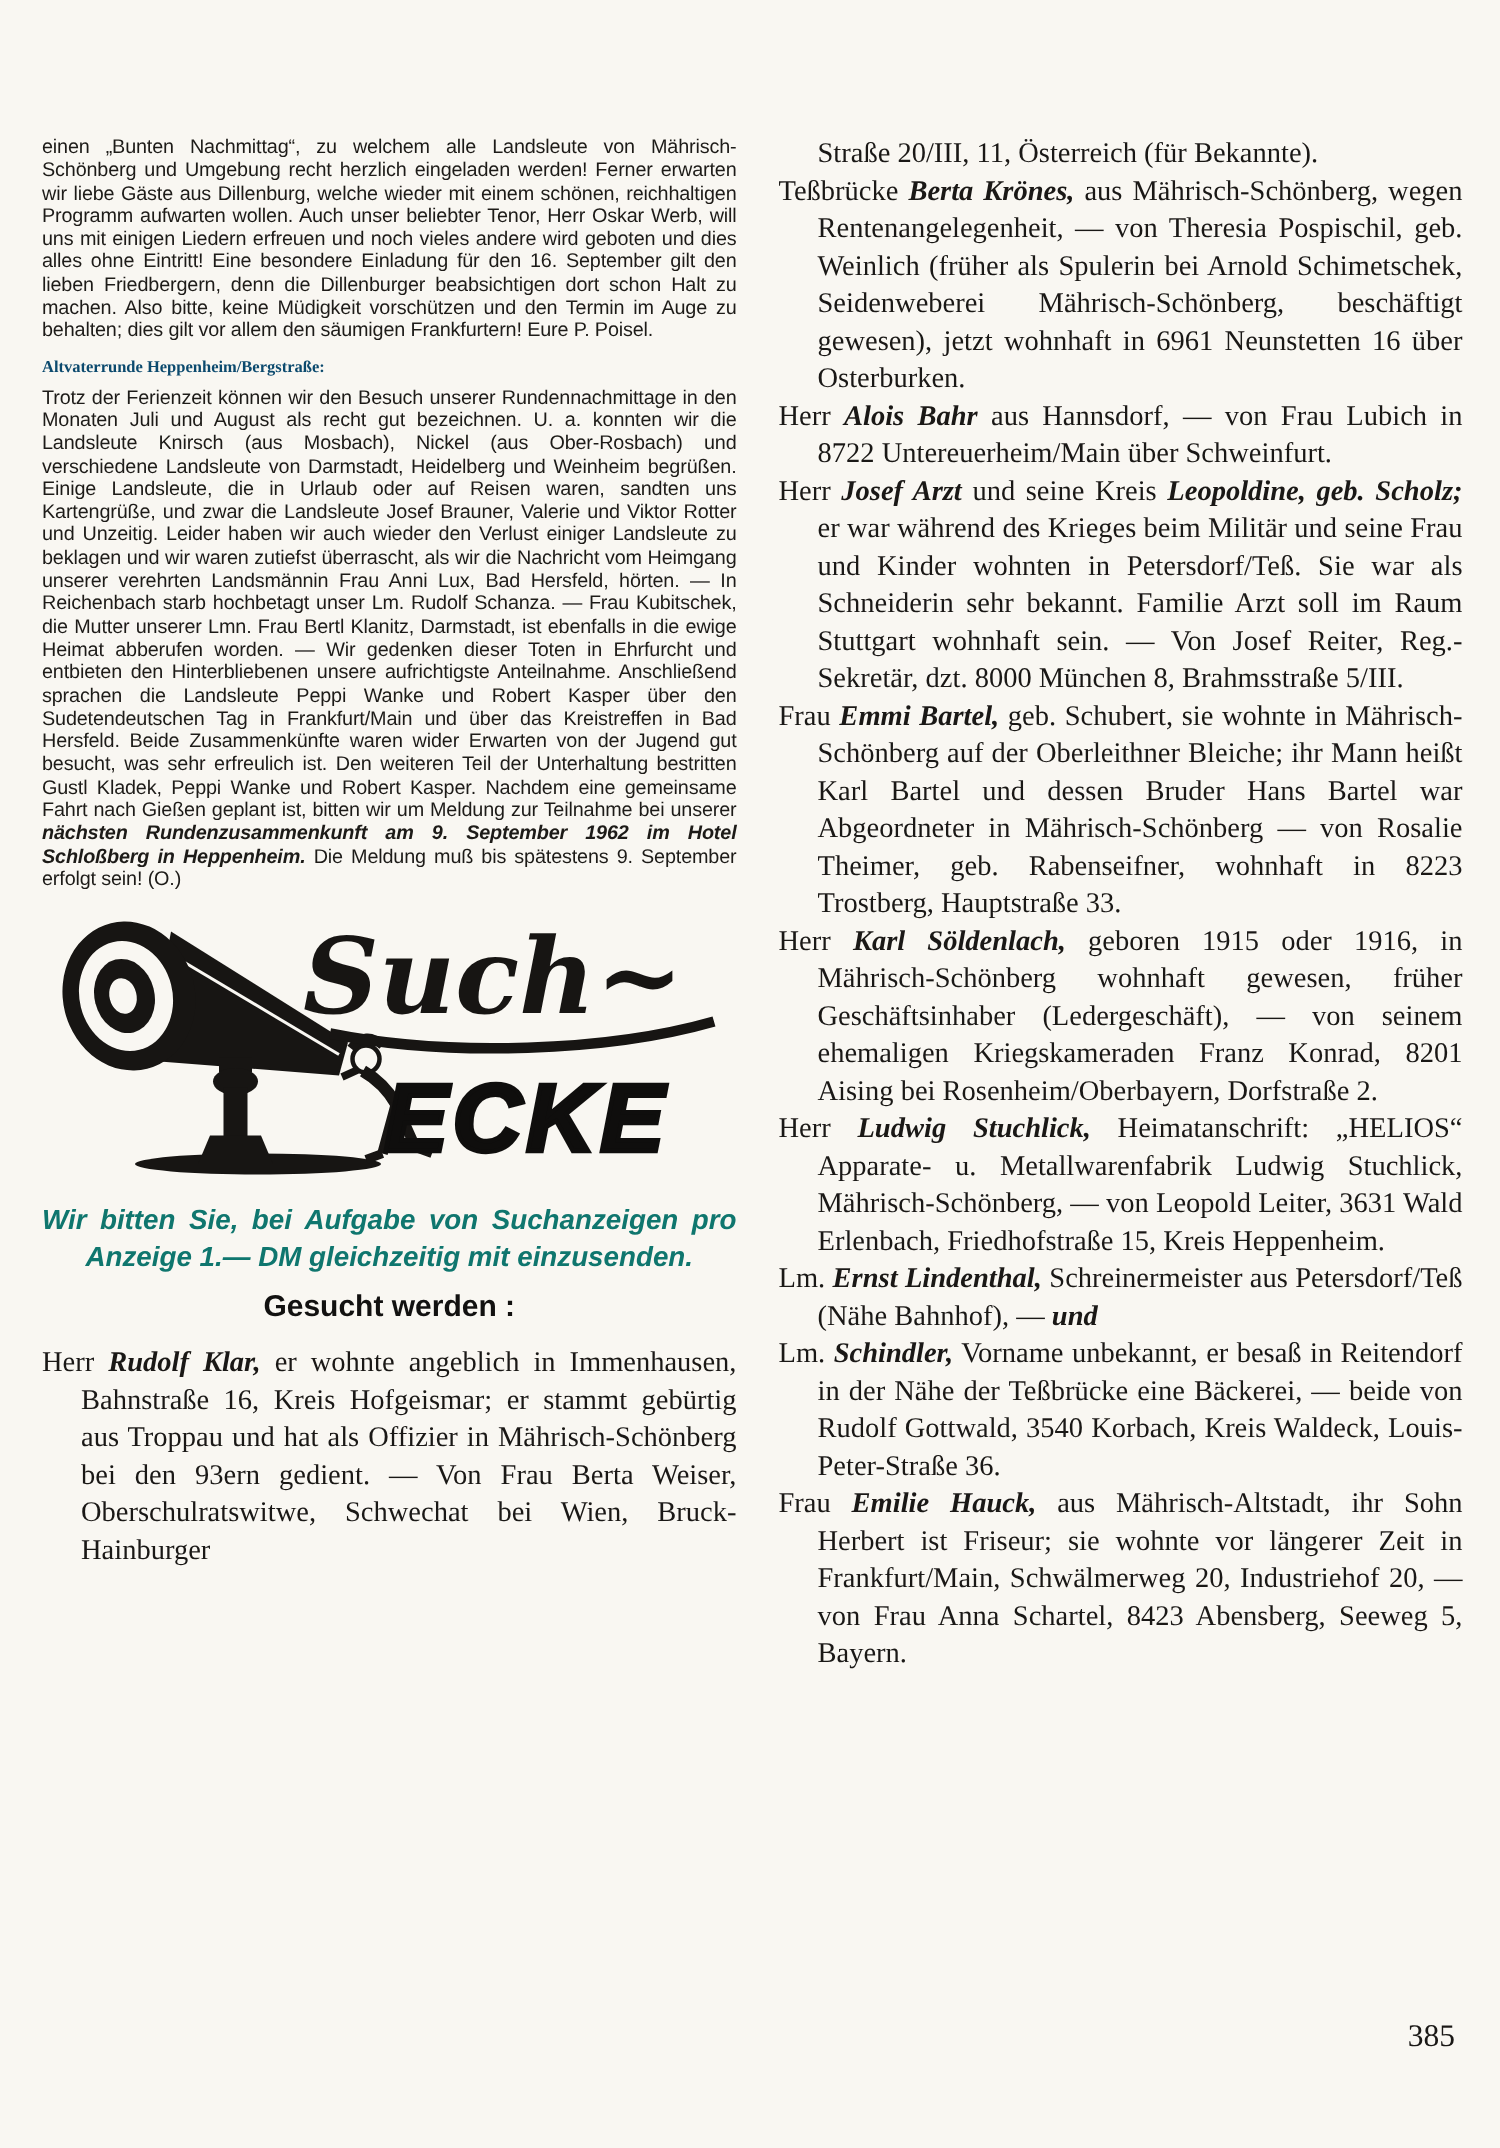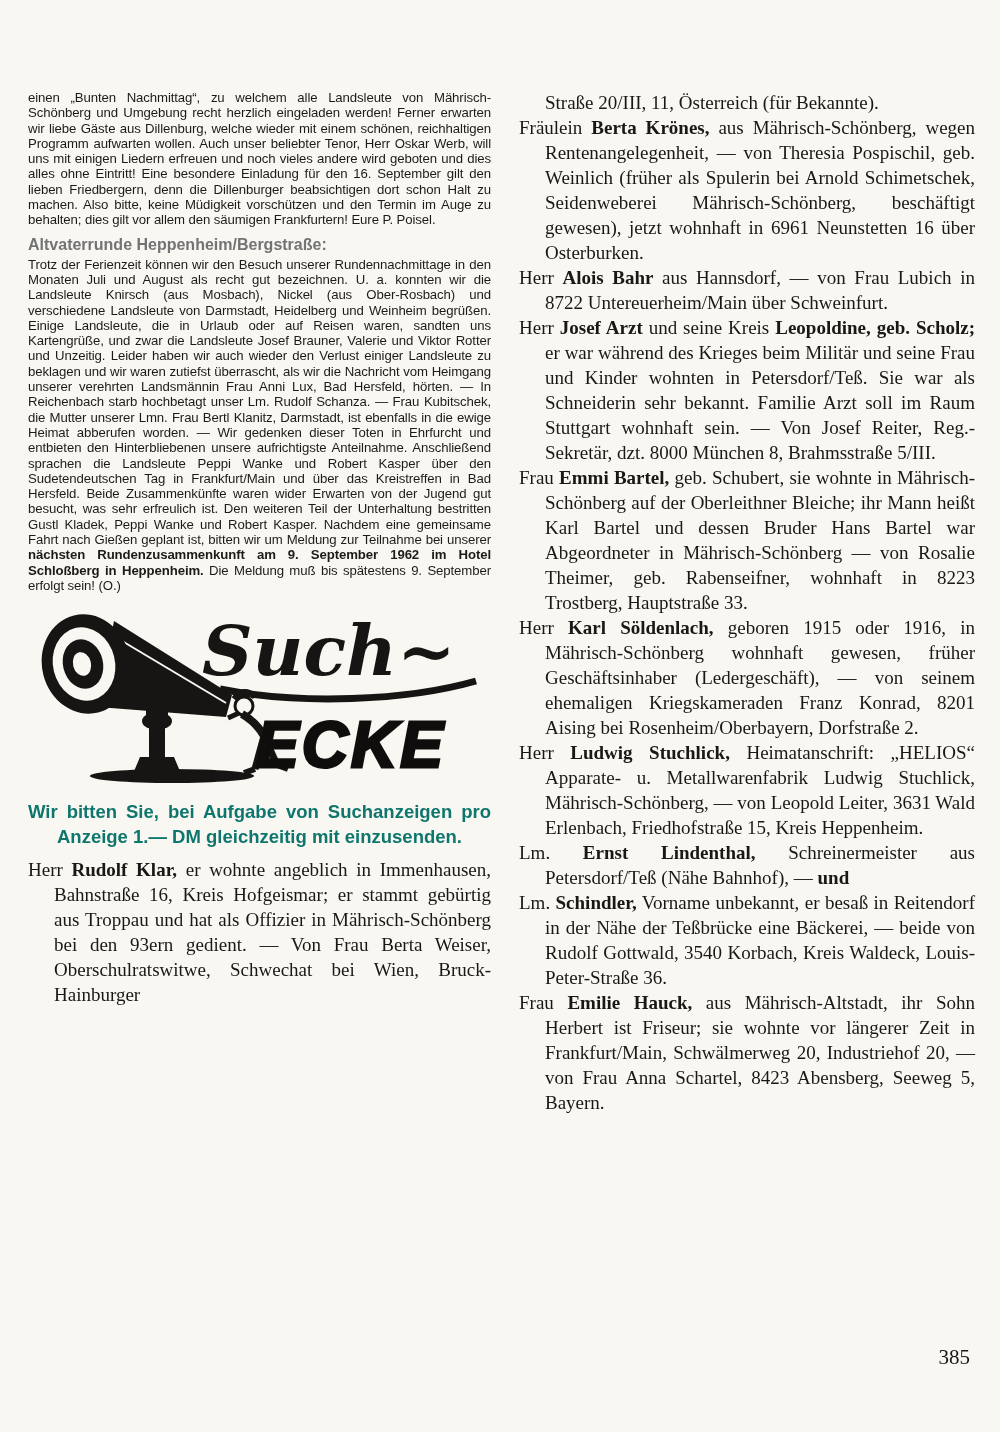--- a/index.html
+++ b/index.html
@@ -13,33 +13,33 @@
   .col-left  { width:464px; }
   .col-right { width:457px; }
 
   
   .small-text {
     font-family:"Liberation Sans", sans-serif;
     font-size:13.2px; line-height:15.3px; letter-spacing:-0.1px;
     text-align:justify; color:#1d1b18; hyphens:auto;
   }
   .small-heading {
-    font-family:Liberation Sans, sans-serif;
-    font-size:16px; line-height:18px; font-weight:700;
-    margin:8px 0 3px 0; color:#737373;
+    font-family:Liberation Serif, serif;
+    font-size:11px; line-height:18px; font-weight:700;
+    margin:8px 0 3px 0; color:#0c4a6e;
   }
 
   
   .entry, .cont {
     font-family:"Liberation Serif", serif;
     font-size:19px; line-height:25px; text-align:justify; hyphens:auto;
   }
   .entry { padding-left:26px; text-indent:-26px; }
   .cont  { padding-left:26px; text-indent:0; }
-  b { font-weight:700; }
+  b { font-weight:700;font-style:italic; }
 
   .figure-wrap { margin:16px 0 10px 6px; }
 
   .notice {
     font-family:"Liberation Sans", sans-serif; font-weight:700;
     font-size:18.5px; line-height:25px;
     text-align:justify; text-align-last:center;
     margin:10px 0 8px 0; color:#0f766e;
   }
   .gesucht-heading {
@@ -99,27 +99,28 @@
           </g>
 
           <text x="168" y="66" font-family="DejaVu Serif, serif" font-style="italic" font-weight="bold" font-size="70" fill="#171513">Such~</text>
           <path d="M186,80 C266,96 372,92 442,72" stroke="#171513" stroke-width="7" fill="none"></path>
           <text x="222" y="158" font-family="Liberation Sans, sans-serif" font-style="italic" font-weight="bold" font-size="64" letter-spacing="3" fill="#0f0e0d" stroke="#0f0e0d" stroke-width="3">ECKE</text>
         </svg>
       </figure>
 
       <p class="notice"><b>Wir bitten Sie, bei Aufgabe von Suchanzeigen pro Anzeige 1.— DM gleichzeitig mit einzusenden.</b></p>
 
+      <h2 class="gesucht-heading">Gesucht werden :</h2>
 
       <p class="entry"><span>Herr </span><b>Rudolf Klar,</b><span> er wohnte angeblich in Immenhausen, Bahnstraße 16, Kreis Hofgeismar; er stammt gebürtig aus Troppau und hat als Offizier in Mährisch-Schönberg bei den 93ern gedient. — Von Frau Berta Weiser, Oberschulratswitwe, Schwechat bei Wien, Bruck-Hainburger</span></p>
     </div>
 
     <div class="col col-right">
       <p class="cont"><span>Straße 20/III, 11, Österreich (für Bekannte).</span></p>
-      <p class="entry"><span>Fräulein </span><b>Berta Krönes,</b><span> aus Mährisch-Schönberg, wegen Rentenangelegenheit, — von Theresia Pospischil, geb. Weinlich (früher als Spulerin bei Arnold Schimetschek, Seidenweberei Mährisch-Schönberg, beschäftigt gewesen), jetzt wohnhaft in 6961 Neunstetten 16 über Osterburken.</span></p>
+      <p class="entry"><span>Teßbrücke </span><b>Berta Krönes,</b><span> aus Mährisch-Schönberg, wegen Rentenangelegenheit, — von Theresia Pospischil, geb. Weinlich (früher als Spulerin bei Arnold Schimetschek, Seidenweberei Mährisch-Schönberg, beschäftigt gewesen), jetzt wohnhaft in 6961 Neunstetten 16 über Osterburken.</span></p>
       <p class="entry"><span>Herr </span><b>Alois Bahr</b><span> aus Hannsdorf, — von Frau Lubich in 8722 Untereuerheim/Main über Schweinfurt.</span></p>
       <p class="entry"><span>Herr </span><b>Josef Arzt</b><span> und seine Kreis </span><b>Leopoldine, geb. Scholz;</b><span> er war während des Krieges beim Militär und seine Frau und Kinder wohnten in Petersdorf/Teß. Sie war als Schneiderin sehr bekannt. Familie Arzt soll im Raum Stuttgart wohnhaft sein. — Von Josef Reiter, Reg.-Sekretär, dzt. 8000 München 8, Brahmsstraße 5/III.</span></p>
       <p class="entry"><span>Frau </span><b>Emmi Bartel,</b><span> geb. Schubert, sie wohnte in Mährisch-Schönberg auf der Oberleithner Bleiche; ihr Mann heißt Karl Bartel und dessen Bruder Hans Bartel war Abgeordneter in Mährisch-Schönberg — von Rosalie Theimer, geb. Rabenseifner, wohnhaft in 8223 Trostberg, Hauptstraße 33.</span></p>
       <p class="entry"><span>Herr </span><b>Karl Söldenlach,</b><span> geboren 1915 oder 1916, in Mährisch-Schönberg wohnhaft gewesen, früher Geschäftsinhaber (Ledergeschäft), — von seinem ehemaligen Kriegskameraden Franz Konrad, 8201 Aising bei Rosenheim/Oberbayern, Dorfstraße 2.</span></p>
       <p class="entry"><span>Herr </span><b>Ludwig Stuchlick,</b><span> Heimatanschrift: „HELIOS“ Apparate- u. Metallwarenfabrik Ludwig Stuchlick, Mährisch-Schönberg, — von Leopold Leiter, 3631 Wald Erlenbach, Friedhofstraße 15, Kreis Heppenheim.</span></p>
       <p class="entry"><span>Lm. </span><b>Ernst Lindenthal,</b><span> Schreinermeister aus Petersdorf/Teß (Nähe Bahnhof), — </span><b>und</b></p>
       <p class="entry"><span>Lm. </span><b>Schindler,</b><span> Vorname unbekannt, er besaß in Reitendorf in der Nähe der Teßbrücke eine Bäckerei, — beide von Rudolf Gottwald, 3540 Korbach, Kreis Waldeck, Louis-Peter-Straße 36.</span></p>
       <p class="entry"><span>Frau </span><b>Emilie Hauck,</b><span> aus Mährisch-Altstadt, ihr Sohn Herbert ist Friseur; sie wohnte vor längerer Zeit in Frankfurt/Main, Schwälmerweg 20, Industriehof 20, — von Frau Anna Schartel, 8423 Abensberg, Seeweg 5, Bayern.</span></p>
     </div>
   </div>

